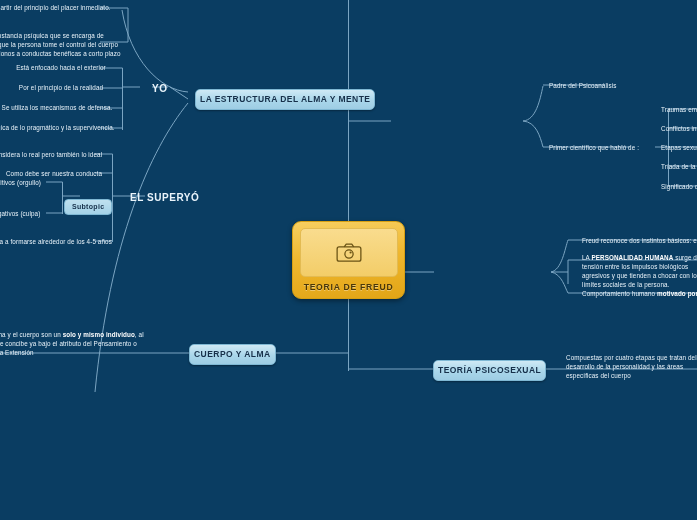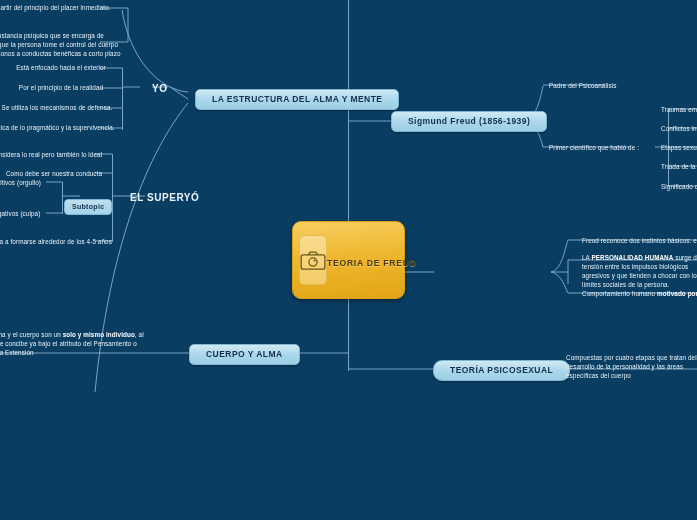--- a/index.html
+++ b/index.html
@@ -16,21 +16,21 @@
   .node{position:absolute;box-sizing:border-box;}
 
   .topic{
     background:linear-gradient(180deg,#cfe9f5 0%,#a9d6ea 55%,#9ecde4 100%);
     border:1px solid #7fb8d4;
     border-radius:5px;
     color:#17304a;
     font-weight:bold;
     font-size:8.5px;
     letter-spacing:.45px;
-    padding:5px 16px;
+    padding:5px 4px;
     text-align:center;
     white-space:nowrap;
     box-shadow:0 1px 2px rgba(0,0,0,.35);
     line-height:1.1;
   }
 
   .subtopic{
     background:linear-gradient(180deg,#bfe0ef 0%,#a4d2e8 100%);
     border:1px solid #7fb8d4;
     border-radius:4px;
@@ -67,21 +67,21 @@
   #central{
     position:absolute;
     left:292px;top:221px;width:113px;height:78px;
     background:linear-gradient(180deg,#f5c councils);
     background:linear-gradient(175deg,#f7cf61 0%,#efb72f 45%,#e2a516 100%);
     border:1px solid #d79f12;
     border-radius:9px;
     box-shadow:0 2px 5px rgba(0,0,0,.4);
     box-sizing:border-box;
     padding:6px;
-    display:flex;flex-direction:row;align-items:center;justify-content:flex-start;
+    display:flex;flex-direction:column;align-items:center;justify-content:flex-start;
   }
   #central .imgbox{
     width:96px;height:48px;
     background:linear-gradient(180deg,#f9dc8e 0%,#f3cd68 100%);
     border:1px solid #e3bb53;
     border-radius:5px;
     display:flex;align-items:center;justify-content:center;
   }
   #central .title{
     margin-top:5px;
@@ -179,24 +179,23 @@
         <path d="M10 5 L12.5 1.5 L19.5 1.5 L22 5" fill="none" stroke="#6a5314" stroke-width="1.6" stroke-linejoin="round"></path>
         <circle cx="16" cy="14" r="5.2" fill="none" stroke="#6a5314" stroke-width="1.6"></circle>
         <circle cx="18" cy="12" r="1.4" fill="#6a5314"></circle>
       </svg>
     </div>
     <div class="title">TEORIA DE FREUD</div>
   </div>
 
   <div class="node topic" style="left:195px;top:89px;">LA ESTRUCTURA DEL ALMA Y MENTE</div>
 
-  <div class="node topic" style="left:391px;top:111px;">Sigmund Freud (1856-1939)</div>
-
-
-  <div class="node topic" style="left:433px;top:360px;border-radius:9px;">TEORÍA PSICOSEXUAL</div>
+
+
+  <div class="node topic" style="left:433px;top:360px;">TEORÍA PSICOSEXUAL</div>
 
   <div class="node topic" style="left:189px;top:344px;">CUERPO Y ALMA</div>
 
   <div class="node branch-label" style="left:152px;top:83px;">YO</div>
 
   <div class="node branch-label" style="left:130px;top:192px;">EL SUPERYÓ</div>
 
   <div class="node subtopic" style="left:64px;top:199px;">Subtopic</div>
 
   <div class="node leaf" style="left:-2px;top:61px;width:126px;text-align:center;">Está enfocado hacia el exterior</div>

